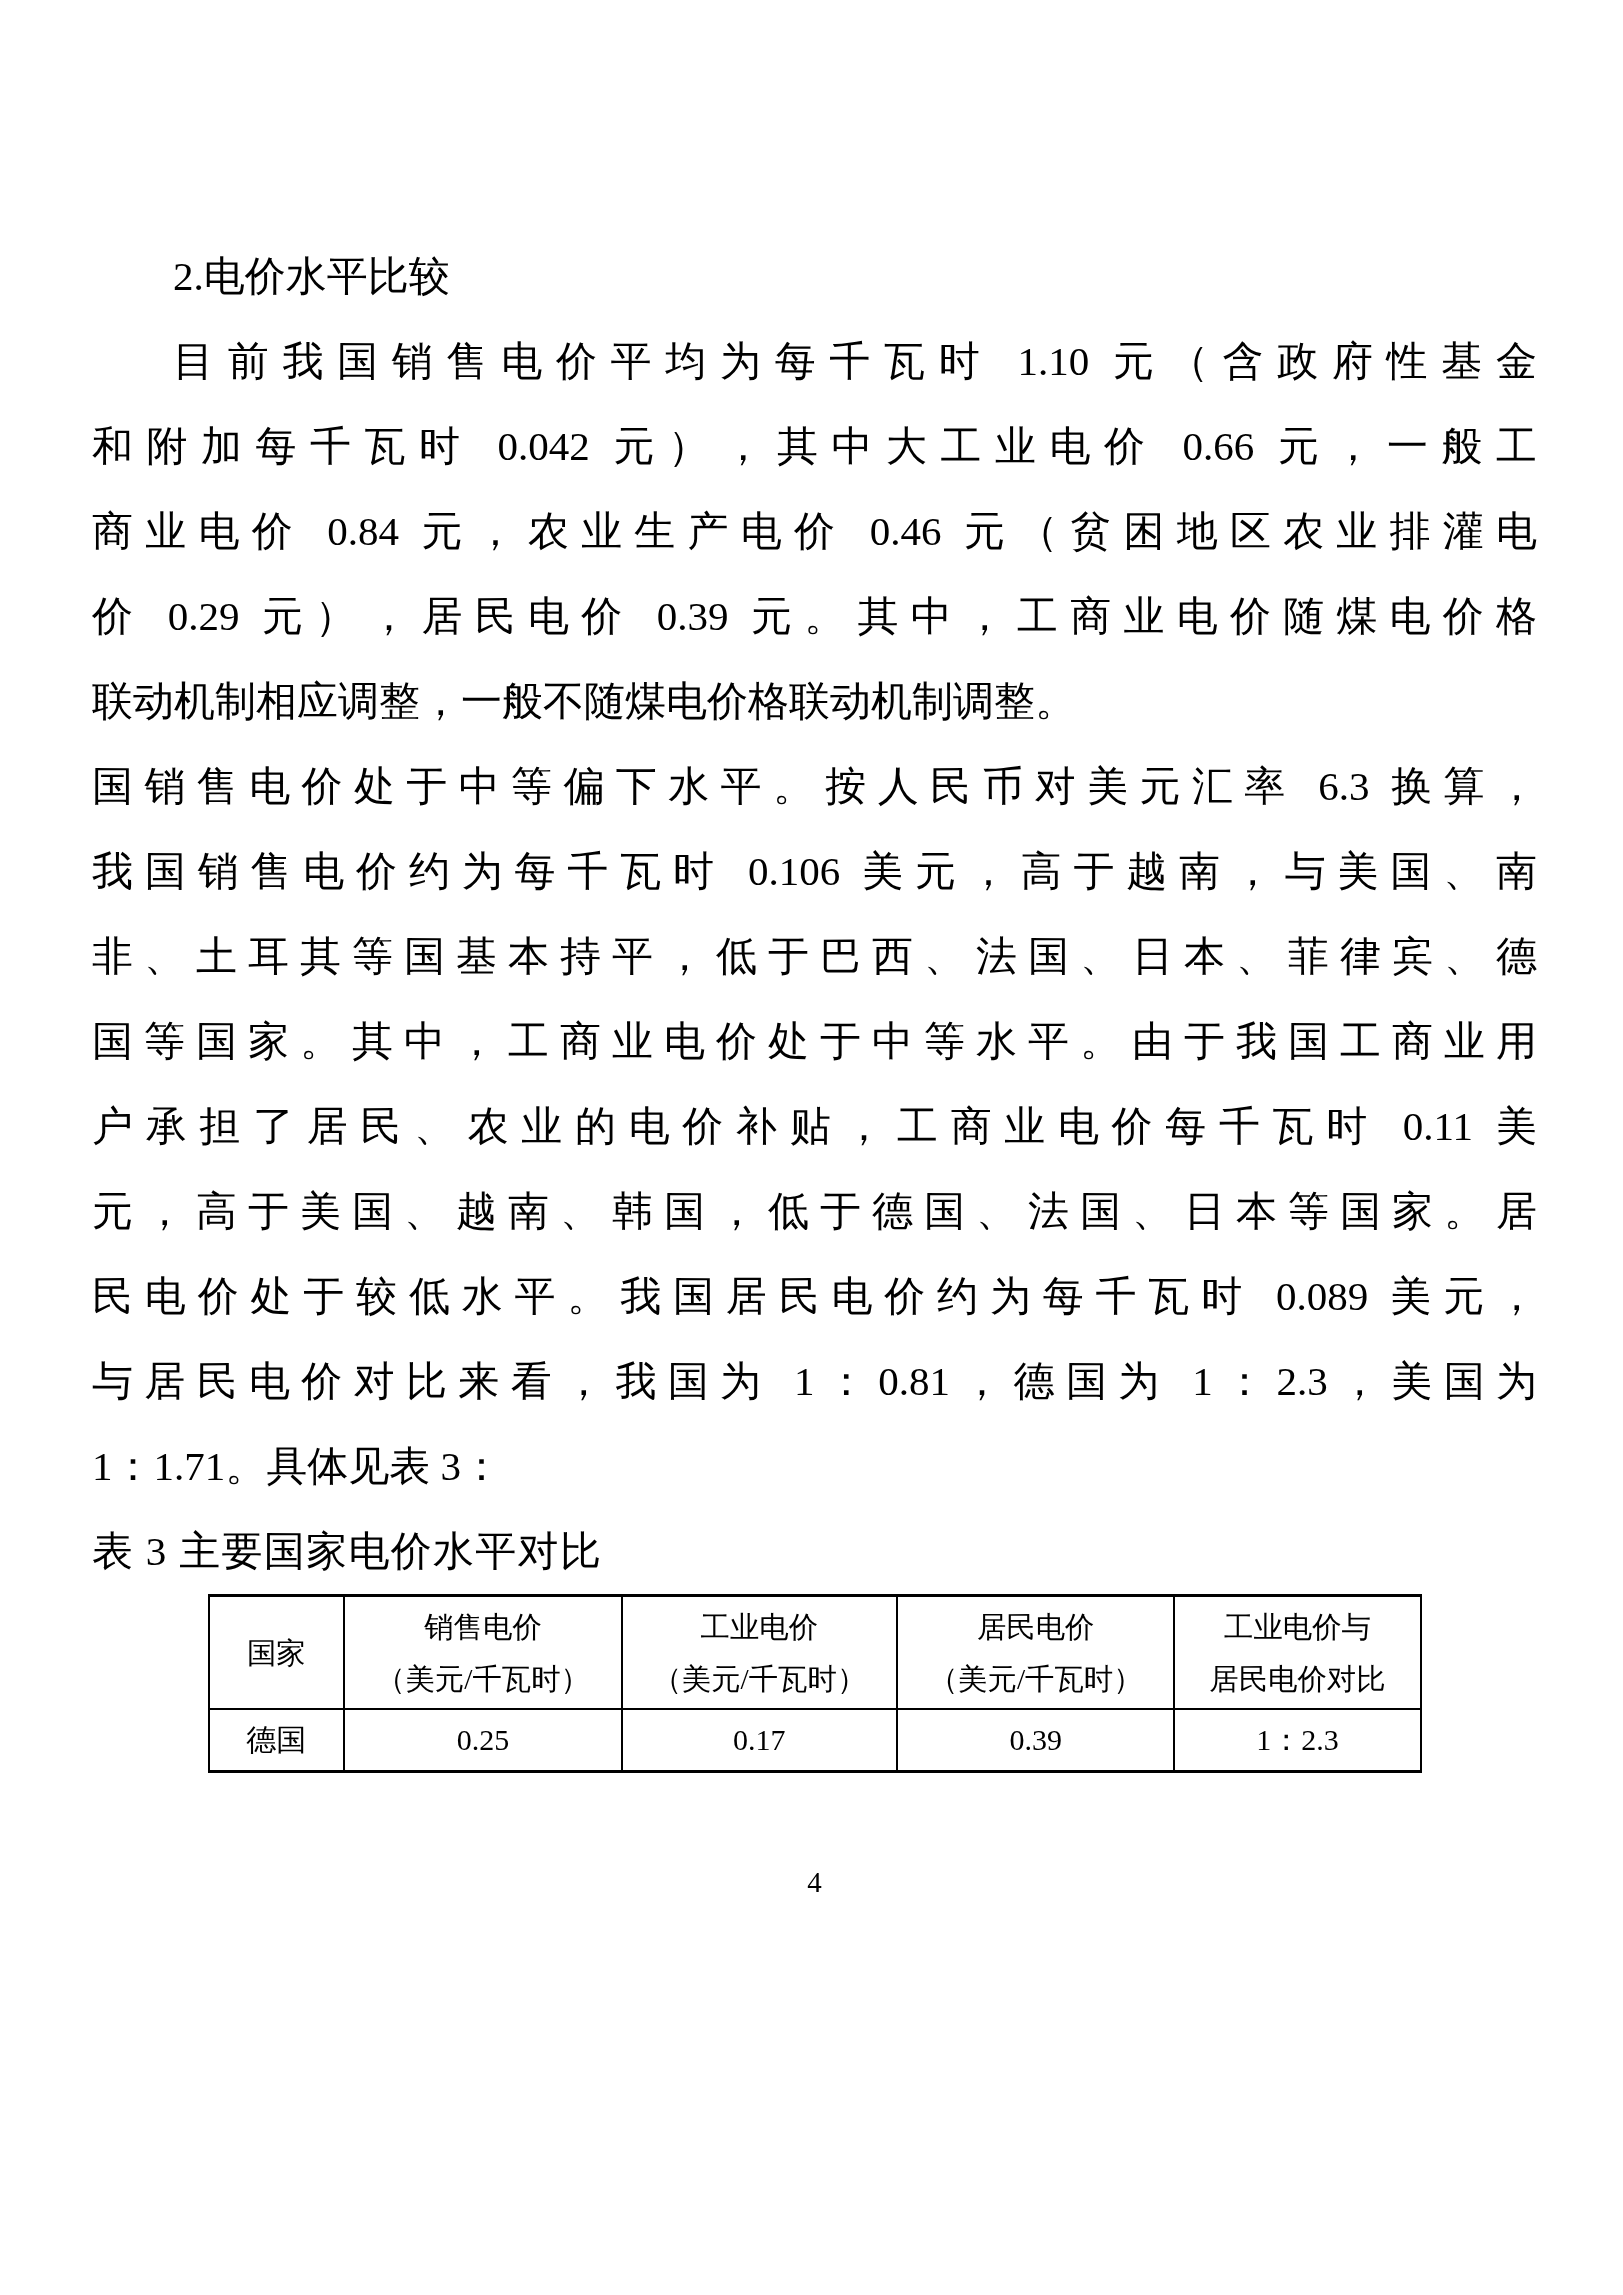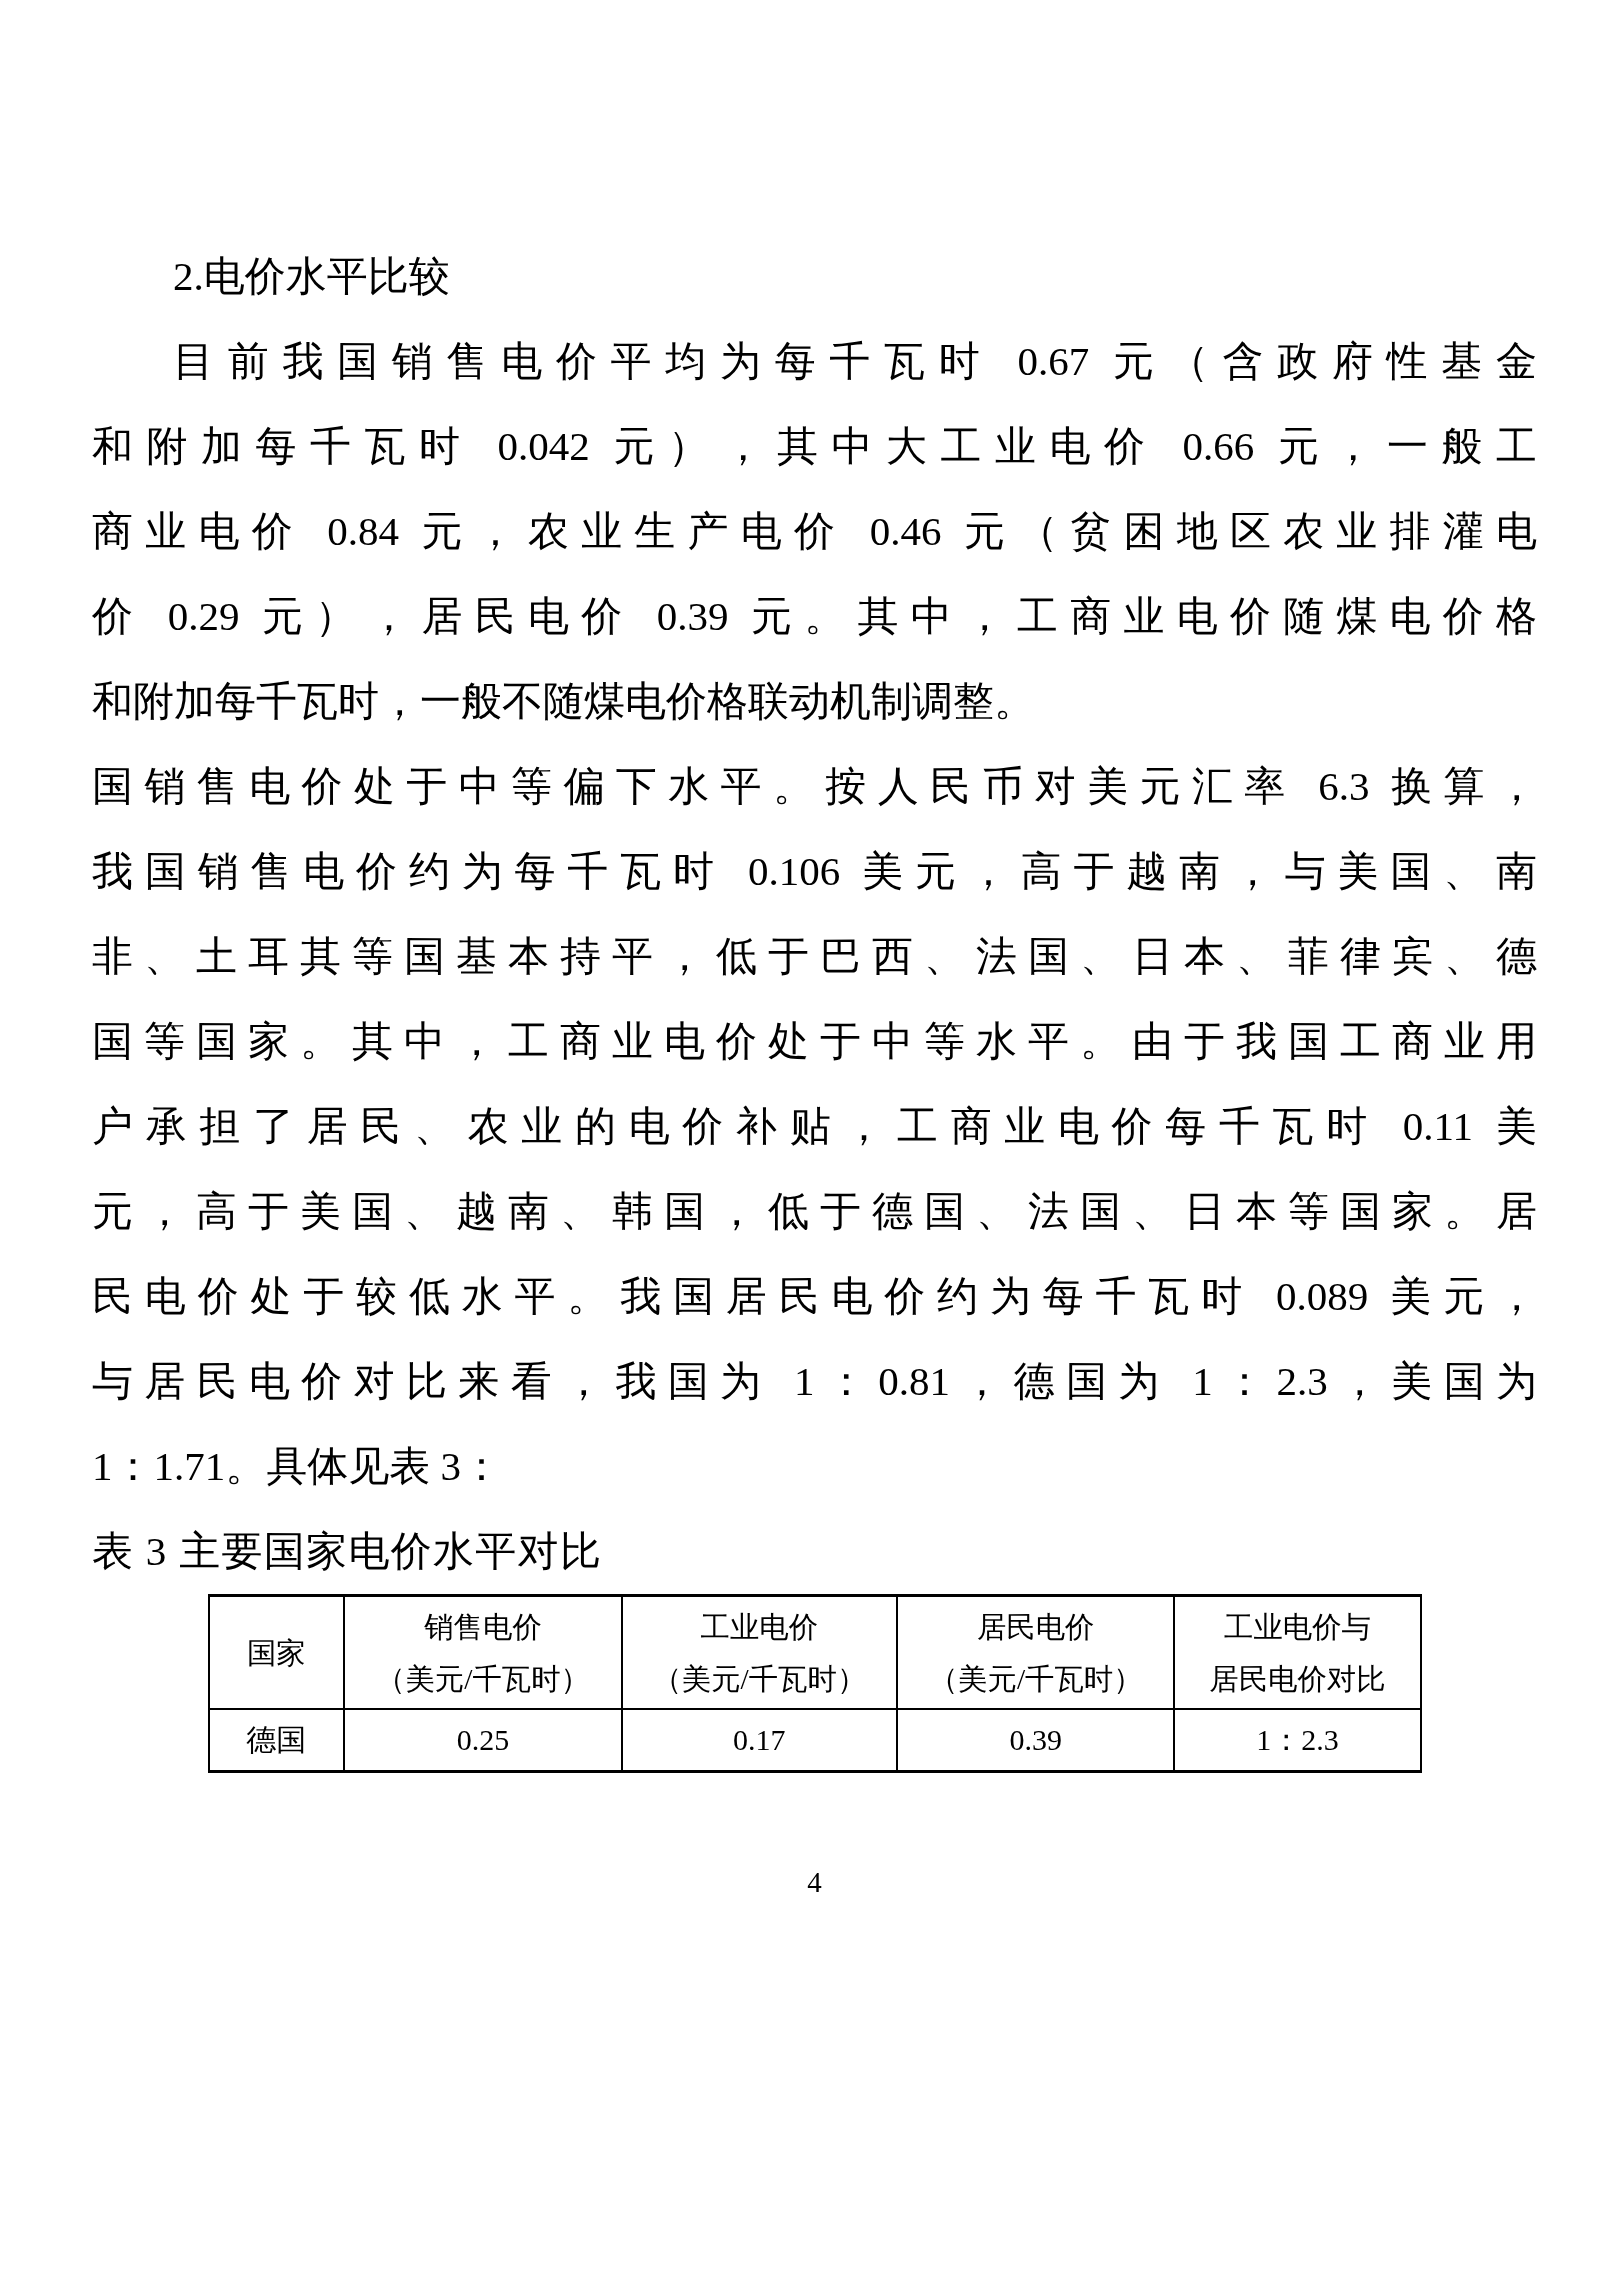--- a/index.html
+++ b/index.html
@@ -85,25 +85,25 @@
 </style>
 </head>
 <body>
 
 <div class="page">
 
   <div class="heading">2.电价水平比较</div>
 
   <div id="paragraphs">
       <div class="para">
-        <div class="line first">目前我国销售电价平均为每千瓦时 0.67 元（含政府性基金</div>
+        <div class="line first">目前我国销售电价平均为每千瓦时 1.10 元（含政府性基金</div>
         <div class="line">和附加每千瓦时 0.042 元），其中大工业电价 0.66 元，一般工</div>
         <div class="line">商业电价 0.84 元，农业生产电价 0.46 元（贫困地区农业排灌电</div>
         <div class="line">价 0.29 元），居民电价 0.39 元。其中，工商业电价随煤电价格</div>
-        <div class="line last">和附加每千瓦时，一般不随煤电价格联动机制调整。</div>
+        <div class="line last">联动机制相应调整，一般不随煤电价格联动机制调整。</div>
       </div>
       <div class="para">
         <div class="line">国销售电价处于中等偏下水平。按人民币对美元汇率 6.3 换算，</div>
         <div class="line">我国销售电价约为每千瓦时 0.106 美元，高于越南，与美国、南</div>
         <div class="line">非、土耳其等国基本持平，低于巴西、法国、日本、菲律宾、德</div>
         <div class="line">国等国家。其中，工商业电价处于中等水平。由于我国工商业用</div>
         <div class="line">户承担了居民、农业的电价补贴，工商业电价每千瓦时 0.11 美</div>
         <div class="line">元，高于美国、越南、韩国，低于德国、法国、日本等国家。居</div>
         <div class="line">民电价处于较低水平。我国居民电价约为每千瓦时 0.089 美元，</div>
         <div class="line">与居民电价对比来看，我国为 1：0.81，德国为 1：2.3，美国为</div>

